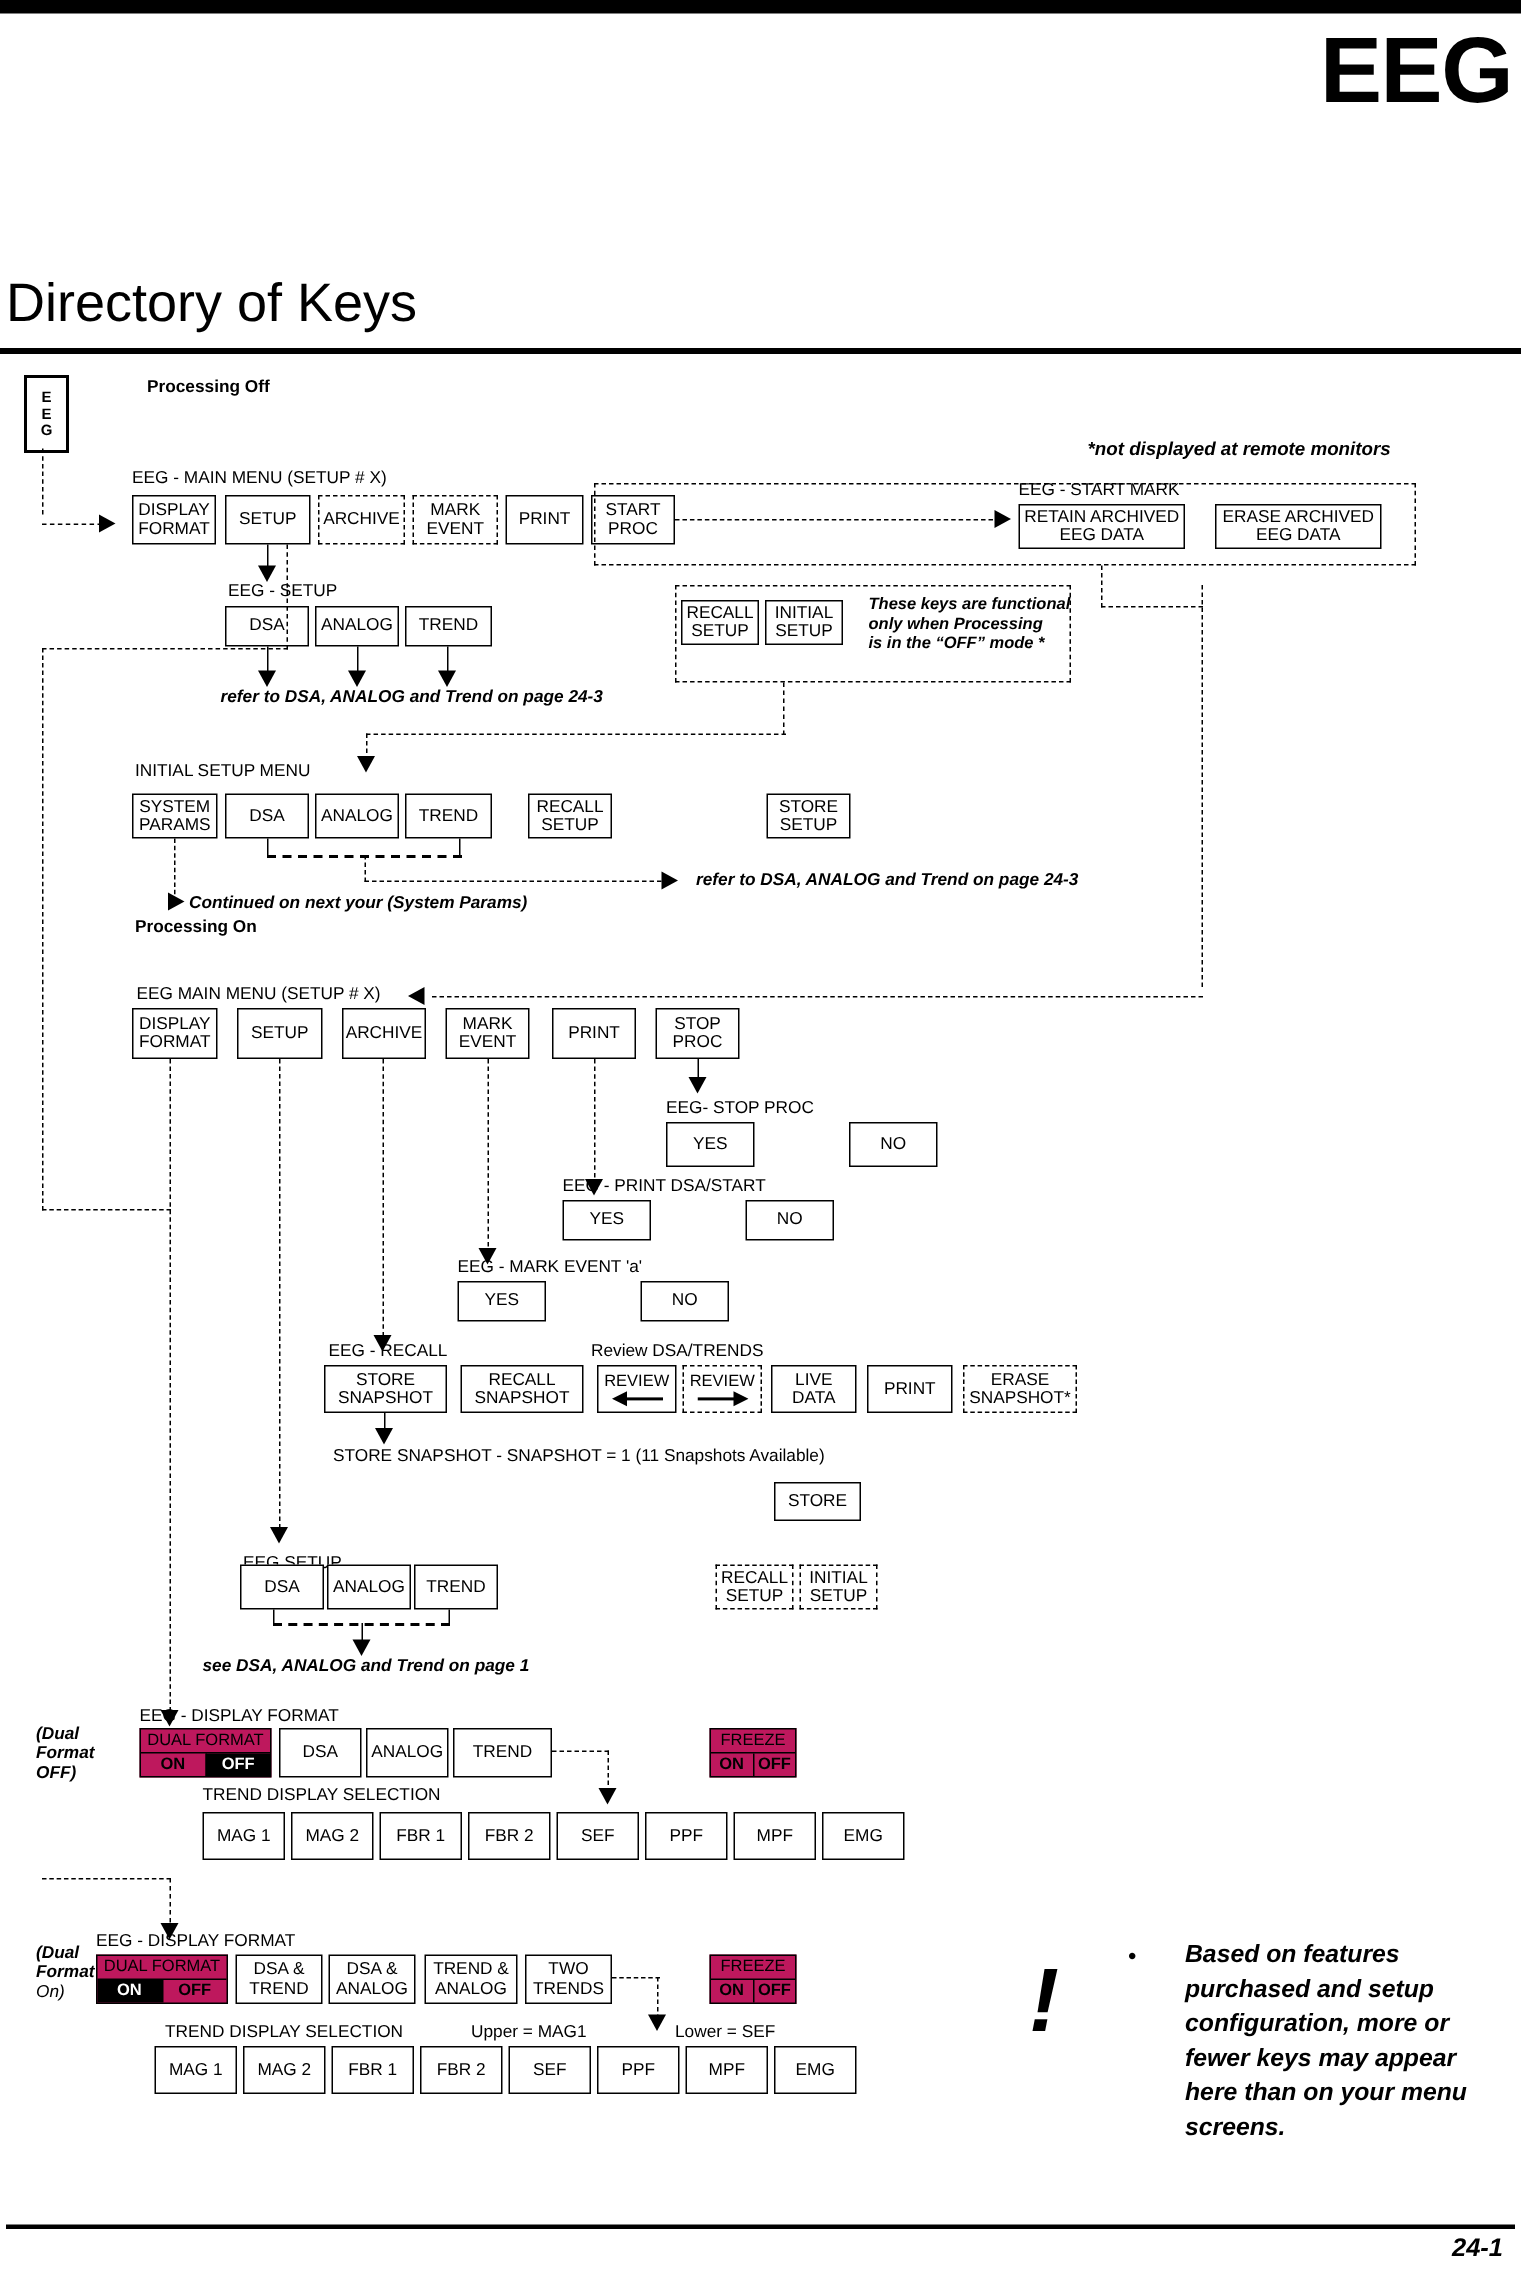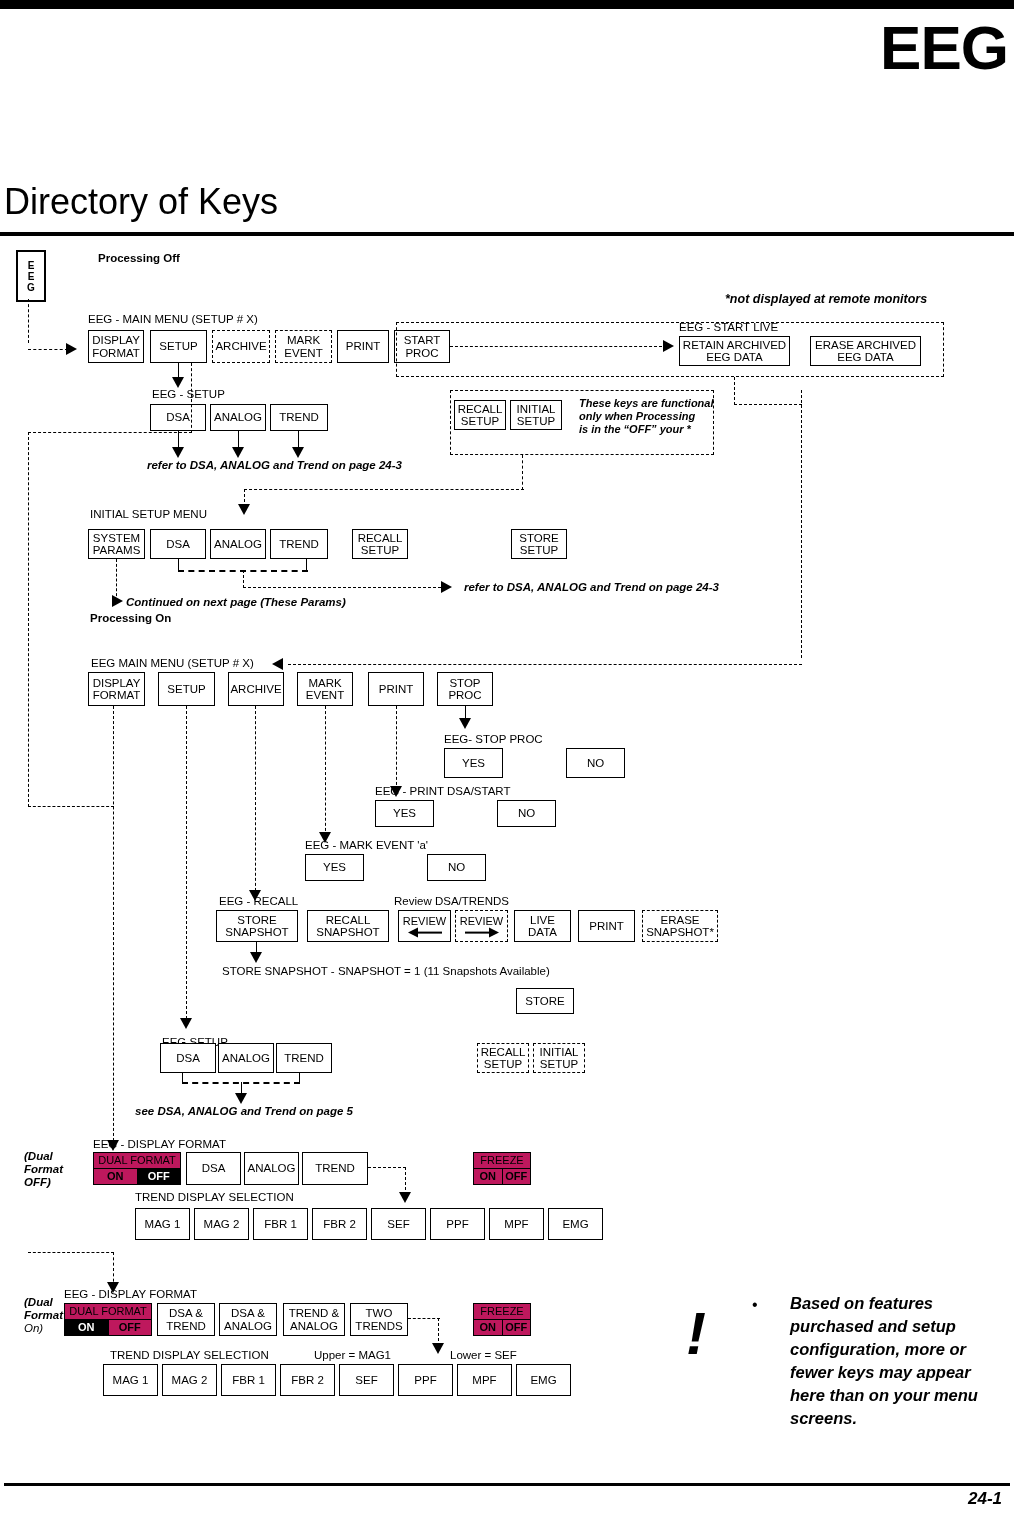--- a/index.html
+++ b/index.html
@@ -137,42 +137,42 @@
 <div class="vs" style="left:298px;top:431px;height:18px;"></div>
 <div class="arrow-d" style="left:292px;top:447px;"></div>
 <div class="lbl it abs" style="left:147px;top:459px;">refer to DSA, ANALOG and Trend on page 24-3</div>
 
 <div class="dashbox" style="left:396px;top:322px;width:548px;height:55px;border-right:none;border-left:none;"></div>
 <div class="vd" style="left:396px;top:322px;height:55px;"></div>
 <div class="vd" style="left:943px;top:322px;height:55px;"></div>
 <div class="hd" style="left:450px;top:346px;width:212px;"></div>
 <div class="arrow-r" style="left:663px;top:340px;"></div>
 
-<div class="lbl abs" style="left:679px;top:321px;">EEG - START LIVE</div>
+<div class="lbl abs" style="left:679px;top:321px;">EEG - START MARK</div>
 <div class="key" style="left:679px;top:336px;width:111px;height:30px;flex-direction:column;">
   <span>RETAIN ARCHIVED</span>
   <span class="l2">EEG DATA</span>
 </div>
 <div class="key" style="left:810px;top:336px;width:111px;height:30px;flex-direction:column;">
   <span>ERASE ARCHIVED</span>
   <span class="l2">EEG DATA</span>
 </div>
 
 <div class="dashbox" style="left:450px;top:390px;width:264px;height:65px;"></div>
 <div class="key" style="left:454px;top:400px;width:52px;height:30px;flex-direction:column;">
   <span>RECALL</span>
   <span class="l2">SETUP</span>
 </div>
 <div class="key" style="left:510px;top:400px;width:52px;height:30px;flex-direction:column;">
   <span>INITIAL</span>
   <span class="l2">SETUP</span>
 </div>
 <div class="lbl it abs" style="left:579px;top:397px;font-size:11px;line-height:13px;">These keys are functional</div>
 <div class="lbl it abs" style="left:579px;top:410px;font-size:11px;line-height:13px;">only when Processing</div>
-<div class="lbl it abs" style="left:579px;top:423px;font-size:11px;line-height:13px;">is in the “OFF” your *</div>
+<div class="lbl it abs" style="left:579px;top:423px;font-size:11px;line-height:13px;">is in the “OFF” mode *</div>
 
 <div class="vd" style="left:734px;top:377px;height:28px;"></div>
 <div class="hd" style="left:734px;top:404px;width:68px;"></div>
 <div class="vd" style="left:801px;top:390px;height:268px;"></div>
 
 <div class="vd" style="left:522px;top:455px;height:35px;"></div>
 <div class="hd" style="left:244px;top:489px;width:280px;"></div>
 <div class="vd" style="left:244px;top:489px;height:18px;"></div>
 <div class="arrow-d" style="left:238px;top:504px;"></div>
 
@@ -194,21 +194,21 @@
   <span>RECALL</span>
   <span class="l2">SETUP</span>
 </div>
 <div class="key" style="left:511px;top:529px;width:56px;height:30px;flex-direction:column;">
   <span>STORE</span>
   <span class="l2">SETUP</span>
 </div>
 
 <div class="vd" style="left:116px;top:559px;height:42px;"></div>
 <div class="arrow-r" style="left:112px;top:595px;"></div>
-<div class="lbl it abs" style="left:126px;top:596px;">Continued on next page (These Params)</div>
+<div class="lbl it abs" style="left:126px;top:596px;">Continued on next your (System Params)</div>
 
 <div class="vs" style="left:178px;top:559px;height:12px;"></div>
 <div class="vs" style="left:306px;top:559px;height:12px;"></div>
 <div class="hd" style="left:178px;top:570px;width:130px;border-top-width:2.5px;"></div>
 <div class="vd" style="left:243px;top:570px;height:18px;"></div>
 <div class="hd" style="left:243px;top:587px;width:198px;"></div>
 <div class="arrow-r" style="left:441px;top:581px;"></div>
 <div class="lbl it abs" style="left:464px;top:581px;">refer to DSA, ANALOG and Trend on page 24-3</div>
 
 <div class="hd" style="left:28px;top:432px;width:164px;"></div>
@@ -330,21 +330,21 @@
   <span>ANALOG</span>
 </div>
 <div class="key" style="left:276px;top:1043px;width:56px;height:30px;">
   <span>TREND</span>
 </div>
 <div class="vs" style="left:182px;top:1073px;height:10px;"></div>
 <div class="vs" style="left:299px;top:1073px;height:10px;"></div>
 <div class="hd" style="left:182px;top:1082px;width:118px;border-top-width:2.5px;"></div>
 <div class="vs" style="left:241px;top:1082px;height:14px;"></div>
 <div class="arrow-d" style="left:235px;top:1093px;"></div>
-<div class="lbl it abs" style="left:135px;top:1105px;">see DSA, ANALOG and Trend on page 5</div>
+<div class="lbl it abs" style="left:135px;top:1105px;">see DSA, ANALOG and Trend on page 1</div>
 
 <div class="key dash" style="left:477px;top:1043px;width:52px;height:30px;flex-direction:column;">
   <span>RECALL</span>
   <span class="l2">SETUP</span>
 </div>
 <div class="key dash" style="left:533px;top:1043px;width:52px;height:30px;flex-direction:column;">
   <span>INITIAL</span>
   <span class="l2">SETUP</span>
 </div>
 

